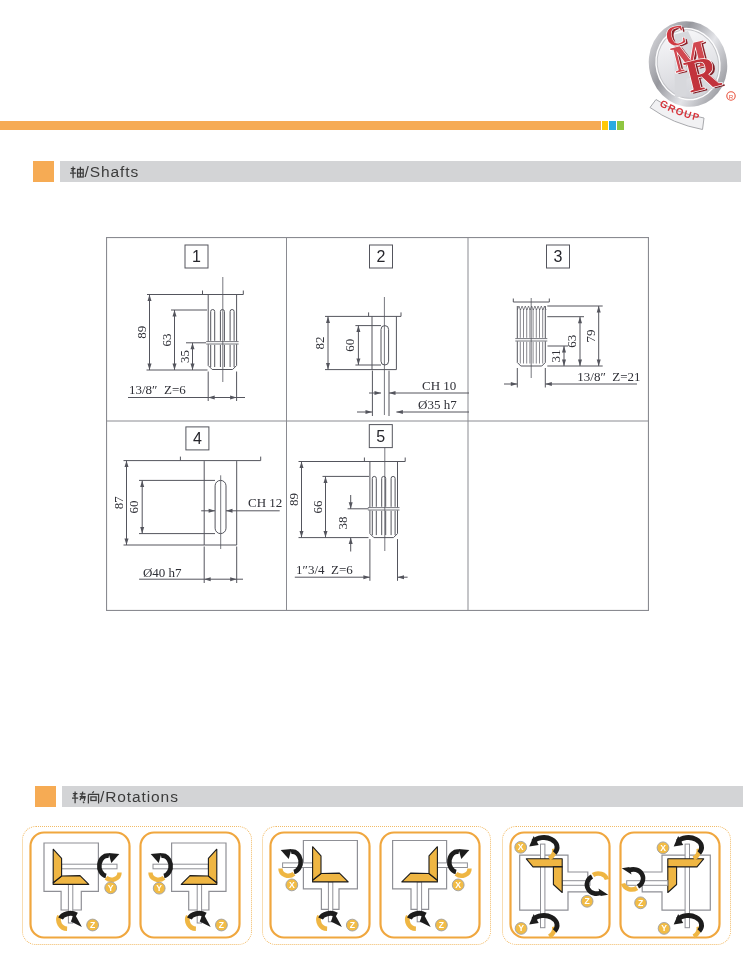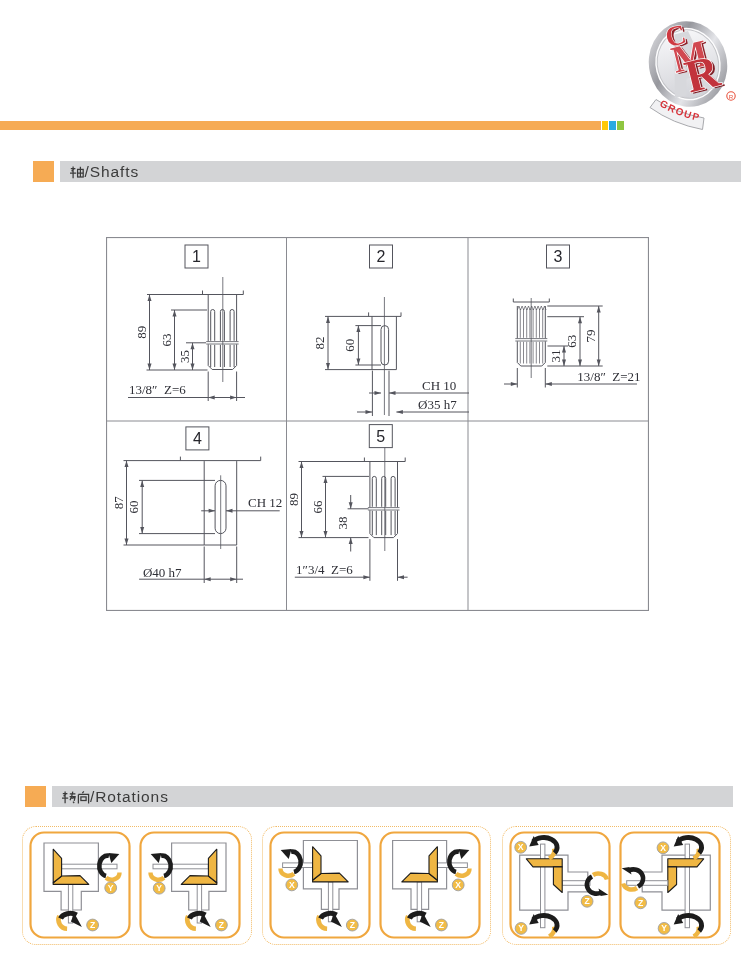--- a/index.html
+++ b/index.html
@@ -293,21 +293,21 @@
 <text x="190.0" y="337.0" text-anchor="start" font-family="&quot;Liberation Serif&quot;, serif" font-size="13" fill="#2E2F36">1″3/4&nbsp; Z=6</text>
 <line x1="188.8" y1="340.2" x2="263.9" y2="340.2" stroke="#54555D" stroke-width="1"></line>
         <polygon points="263.9,340.2 257.4,342.2 257.4,338.2" fill="#54555D"></polygon>
 <line x1="291.5" y1="340.2" x2="301.6" y2="340.2" stroke="#54555D" stroke-width="1"></line>
         <polygon points="291.5,340.2 298.0,338.2 298.0,342.2" fill="#54555D"></polygon>
 <line x1="263.9" y1="302.1" x2="263.9" y2="343.8" stroke="#54555D" stroke-width="1"></line>
         <line x1="291.5" y1="302.1" x2="291.5" y2="343.8" stroke="#54555D" stroke-width="1"></line>
 </g>
     </svg>
 
-<div style="position:absolute;left:4px;top:786px;width:694px;height:21px">
+<div style="position:absolute;left:14px;top:786px;width:694px;height:21px">
 
   <div style="position:absolute;left:20.5px;top:0;width:21.5px;height:21px;background:#F6AB54"></div>
 
   <div style="position:absolute;left:48px;top:0;width:680.7px;height:20.5px;background:#D3D4D6"></div>
 
   <div style="position:absolute;left:58px;top:3px;height:16px;display:flex;align-items:center;gap:0.5px;
        font-family:&quot;Liberation Sans&quot;, sans-serif;font-size:15.5px;color:#3b3b3b;letter-spacing:0.9px">
         <svg width="14" height="13" viewBox="0 0 14 13" style="display:block">
           <g stroke="#3b3b3b" stroke-width="1.25" fill="none" transform="translate(0,0)">
             <path d="M0.8,2.6 H5.4 M0,7.2 H6.2 M3.1,0.6 V12.2 M4.2,2.6 L1.6,5.2"></path>

